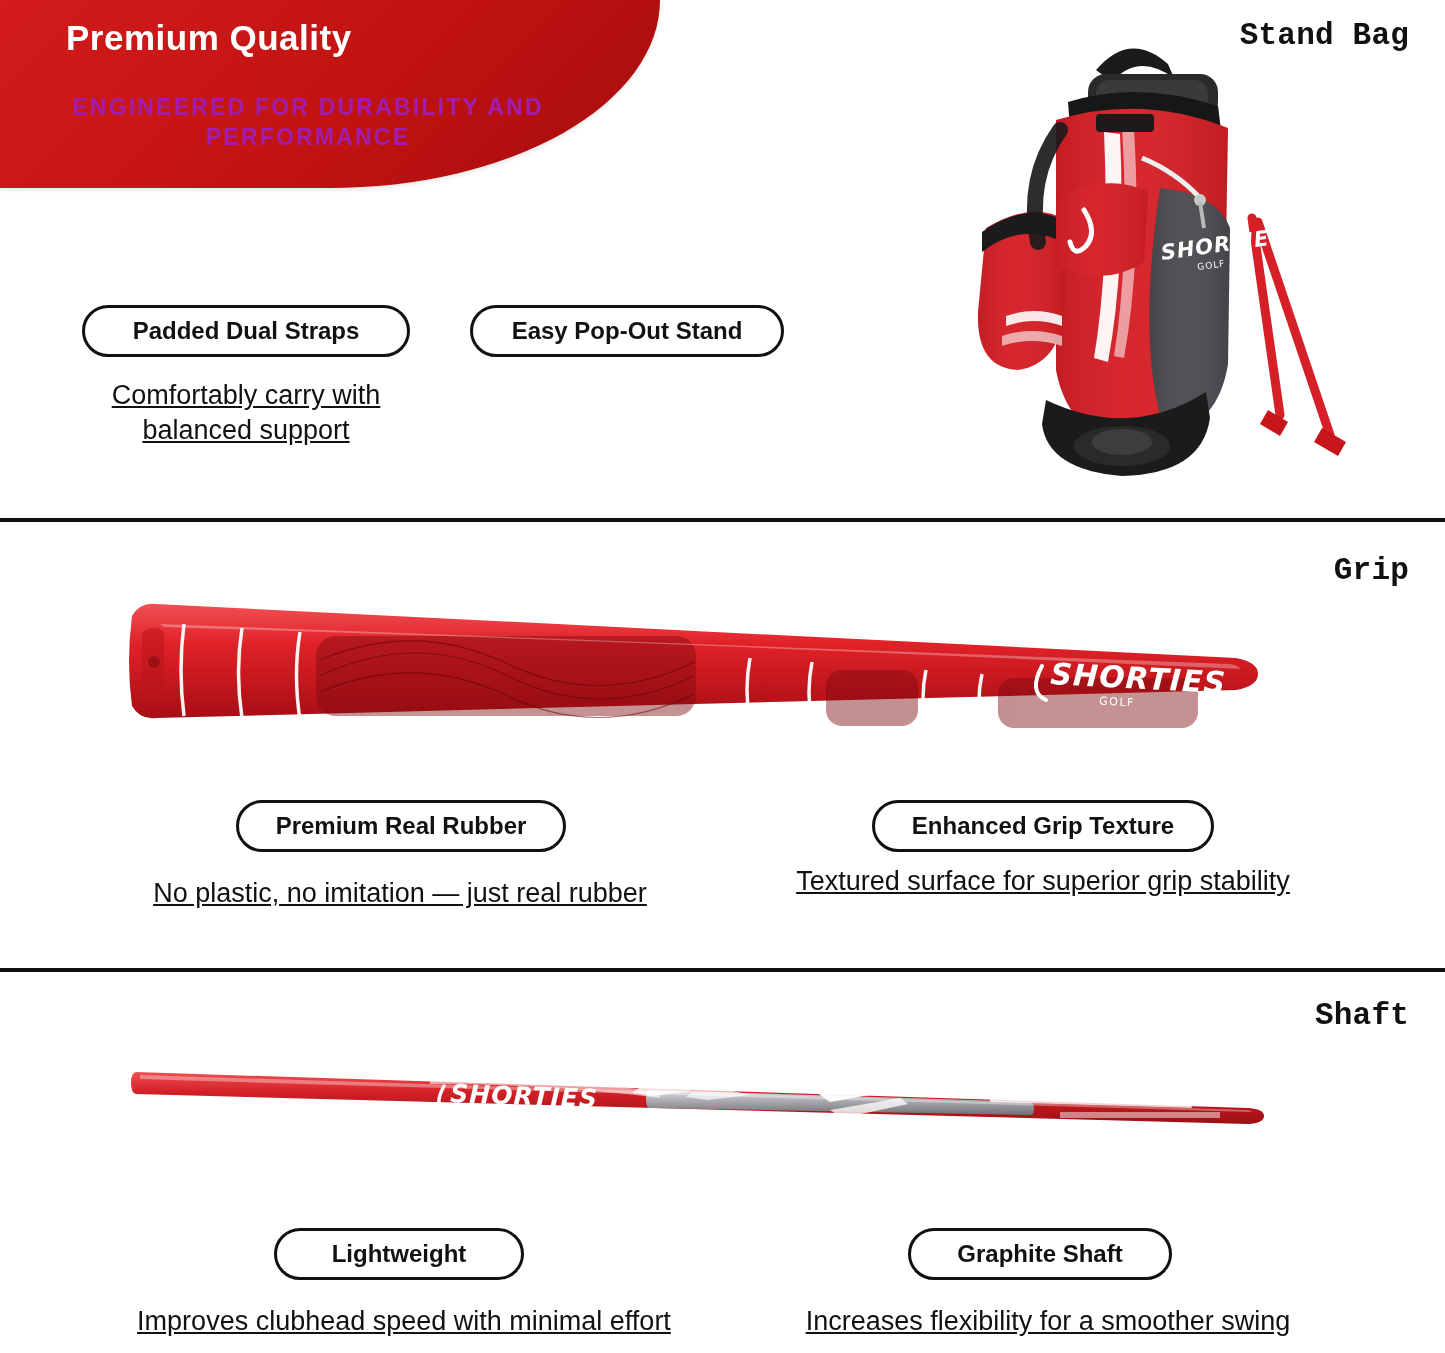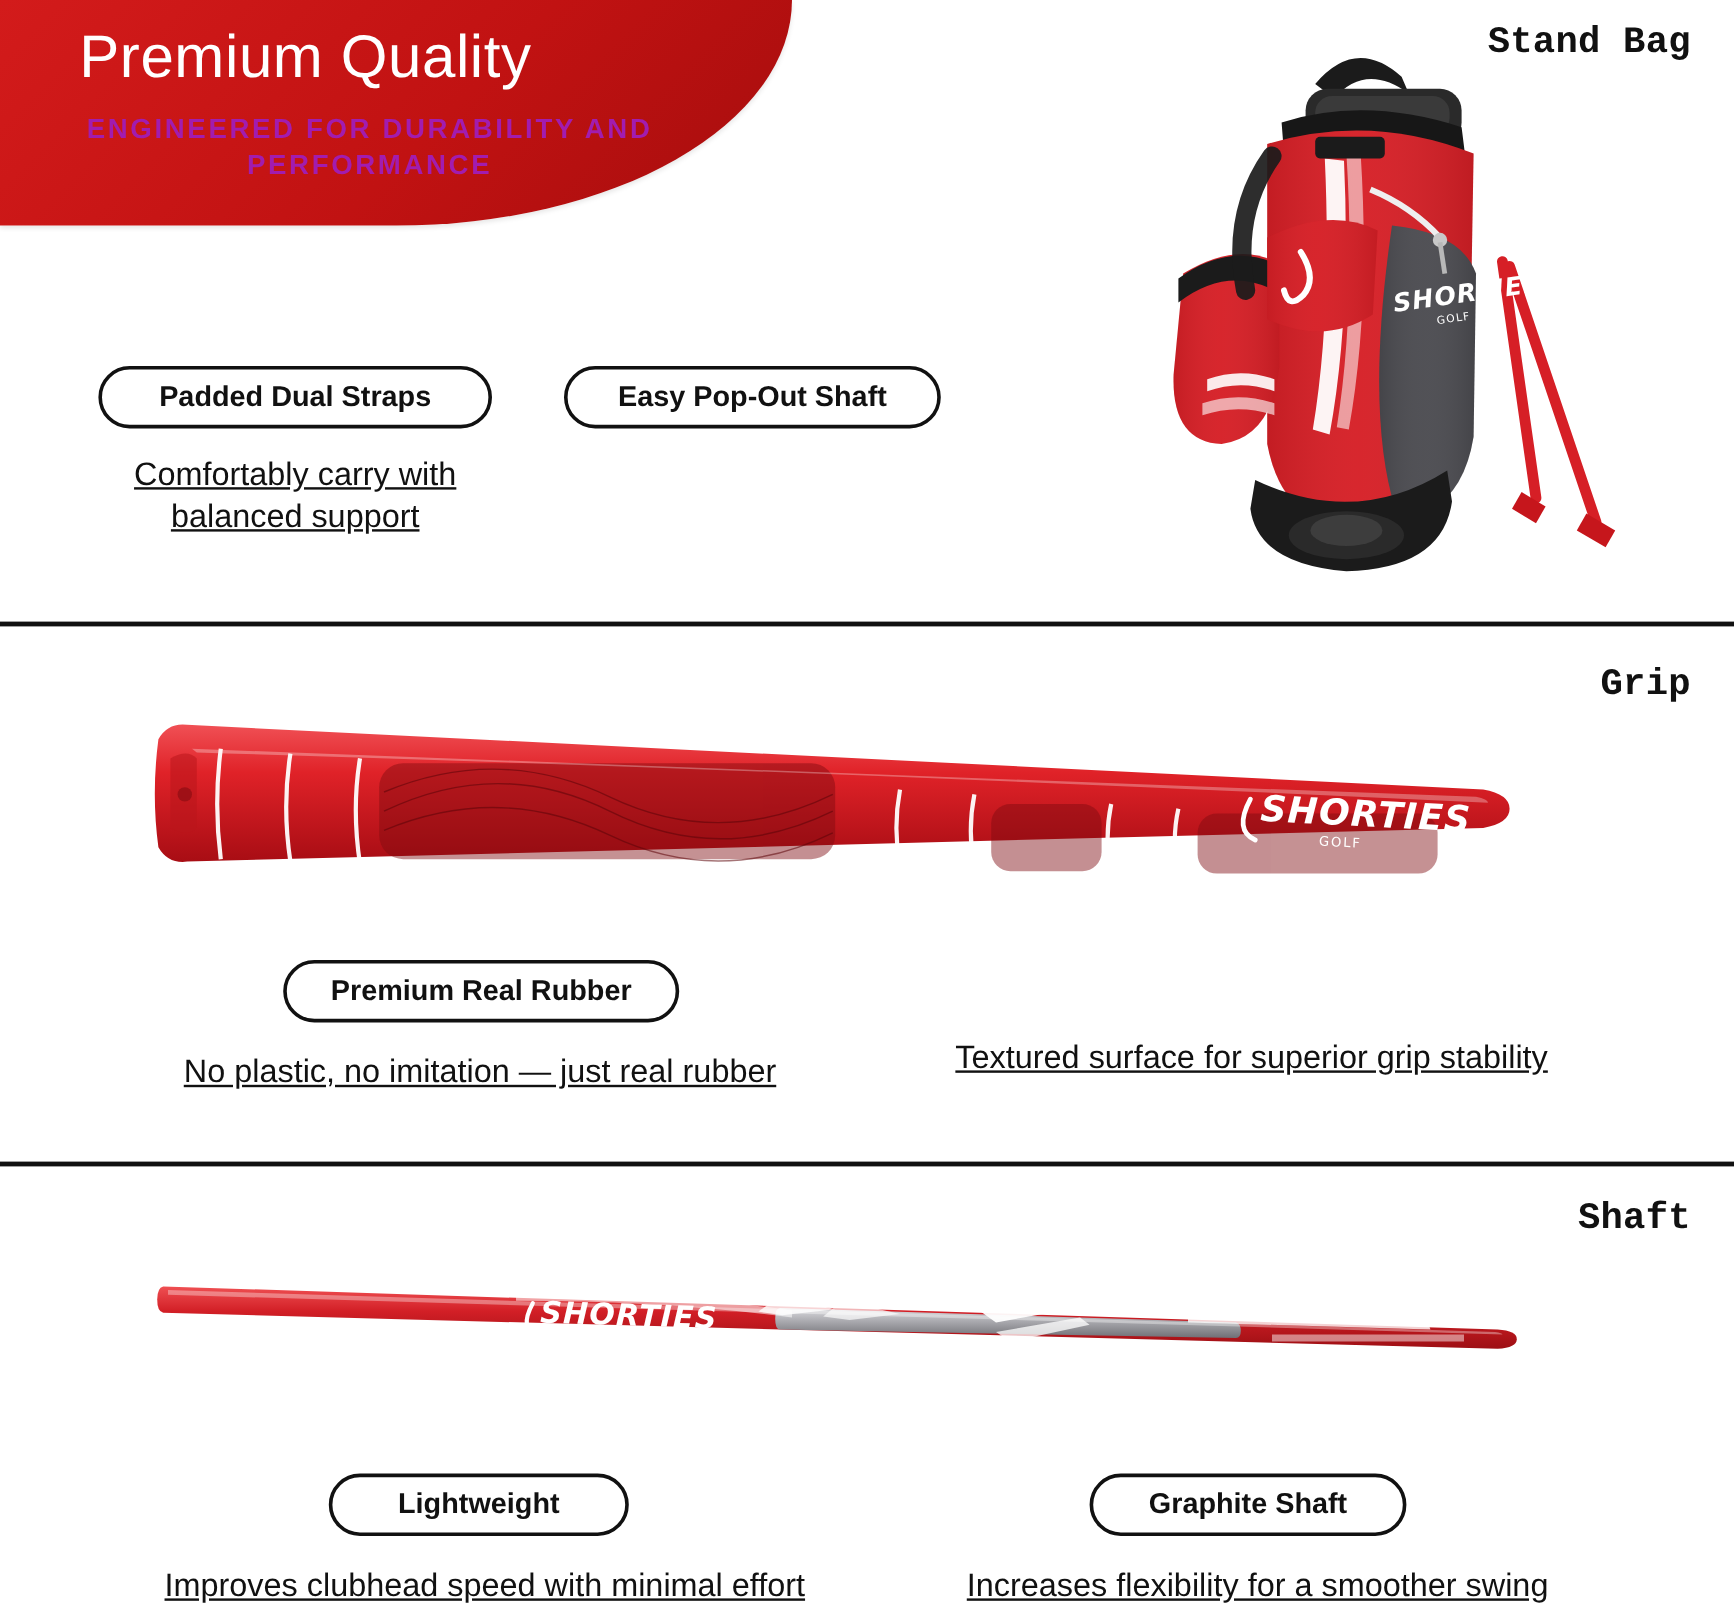--- a/index.html
+++ b/index.html
@@ -28,22 +28,22 @@
     height: 188px;
     background: linear-gradient(135deg, #d31b1b 0%, #c11212 55%, #a50d0d 100%);
     border-bottom-right-radius: 330px 188px;
     box-shadow: 0 2px 4px rgba(0,0,0,0.10);
   }
   .banner-title {
     position: absolute;
     left: 66px;
     top: 18px;
     color: #ffffff;
-    font-size: 50px;
-    font-weight: normal;
+    font-size: 35px;
+    font-weight: bold;
     letter-spacing: 0.5px;
     white-space: nowrap;
   }
   .banner-sub {
     position: absolute;
     left: 58px;
     top: 92px;
     width: 500px;
     color: #a21caf;
     font-size: 23px;
@@ -213,21 +213,21 @@
 
       <path d="M186 390 q84 40 160 -8 l4 26 q-8 56 -88 58 q-74 -6 -80 -52 z" fill="#1b1b1b"></path>
       <ellipse cx="262" cy="436" rx="48" ry="20" fill="#2a2a2a"></ellipse>
       <ellipse cx="262" cy="432" rx="30" ry="13" fill="#3d3d3d"></ellipse>
     </svg>
   </div>
 
   <div class="pill" style="left:82px; top:305px; width:328px;">Padded Dual Straps</div>
   <div class="caption" style="left:66px; top:378px; width:360px;">Comfortably carry with balanced support</div>
 
-  <div class="pill" style="left:470px; top:305px; width:314px;">Easy Pop-Out Shaft</div>
+  <div class="pill" style="left:470px; top:305px; width:314px;">Easy Pop-Out Stand</div>
 
   <div class="rule" style="top:518px;"></div>
 
   <div class="section-label" style="top:553px;">Grip</div>
 
   <div class="grip-wrap">
     <svg width="1150" height="160" viewBox="0 0 1150 160">
 
       <path d="M12 36 q8 -14 24 -12 L1116 78 q22 4 22 16 q0 12 -22 16 L36 138 q-16 2 -24 -12 q-6 -44 0 -90 Z" fill="url(#gripgrad)"></path>
 
@@ -263,20 +263,21 @@
         <text x="50" y="18" font-family="DejaVu Sans" font-size="11" letter-spacing="1.5">GOLF</text>
       </g>
 
       <path d="M922 86 q-14 26 4 34" stroke="#ffffff" stroke-width="4" fill="none" stroke-linecap="round"></path>
     </svg>
   </div>
 
   <div class="pill" style="left:236px; top:800px; width:330px;">Premium Real Rubber</div>
   <div class="caption" style="left:100px; top:876px; width:600px;">No plastic, no imitation — just real rubber</div>
 
+  <div class="pill" style="left:872px; top:800px; width:342px;">Enhanced Grip Texture</div>
   <div class="caption" style="left:748px; top:864px; width:590px;">Textured surface for superior grip stability</div>
 
   <div class="rule" style="top:968px;"></div>
 
   <div class="section-label" style="top:998px;">Shaft</div>
 
   <div class="shaft-wrap">
     <svg width="1140" height="110" viewBox="0 0 1140 110">
 
       <path d="M6 22 L1118 58 q16 1 16 8 q0 7 -16 8 L6 44 q-5 -1 -5 -11 q0 -10 5 -11 Z" fill="url(#shaftgrad)"></path>

